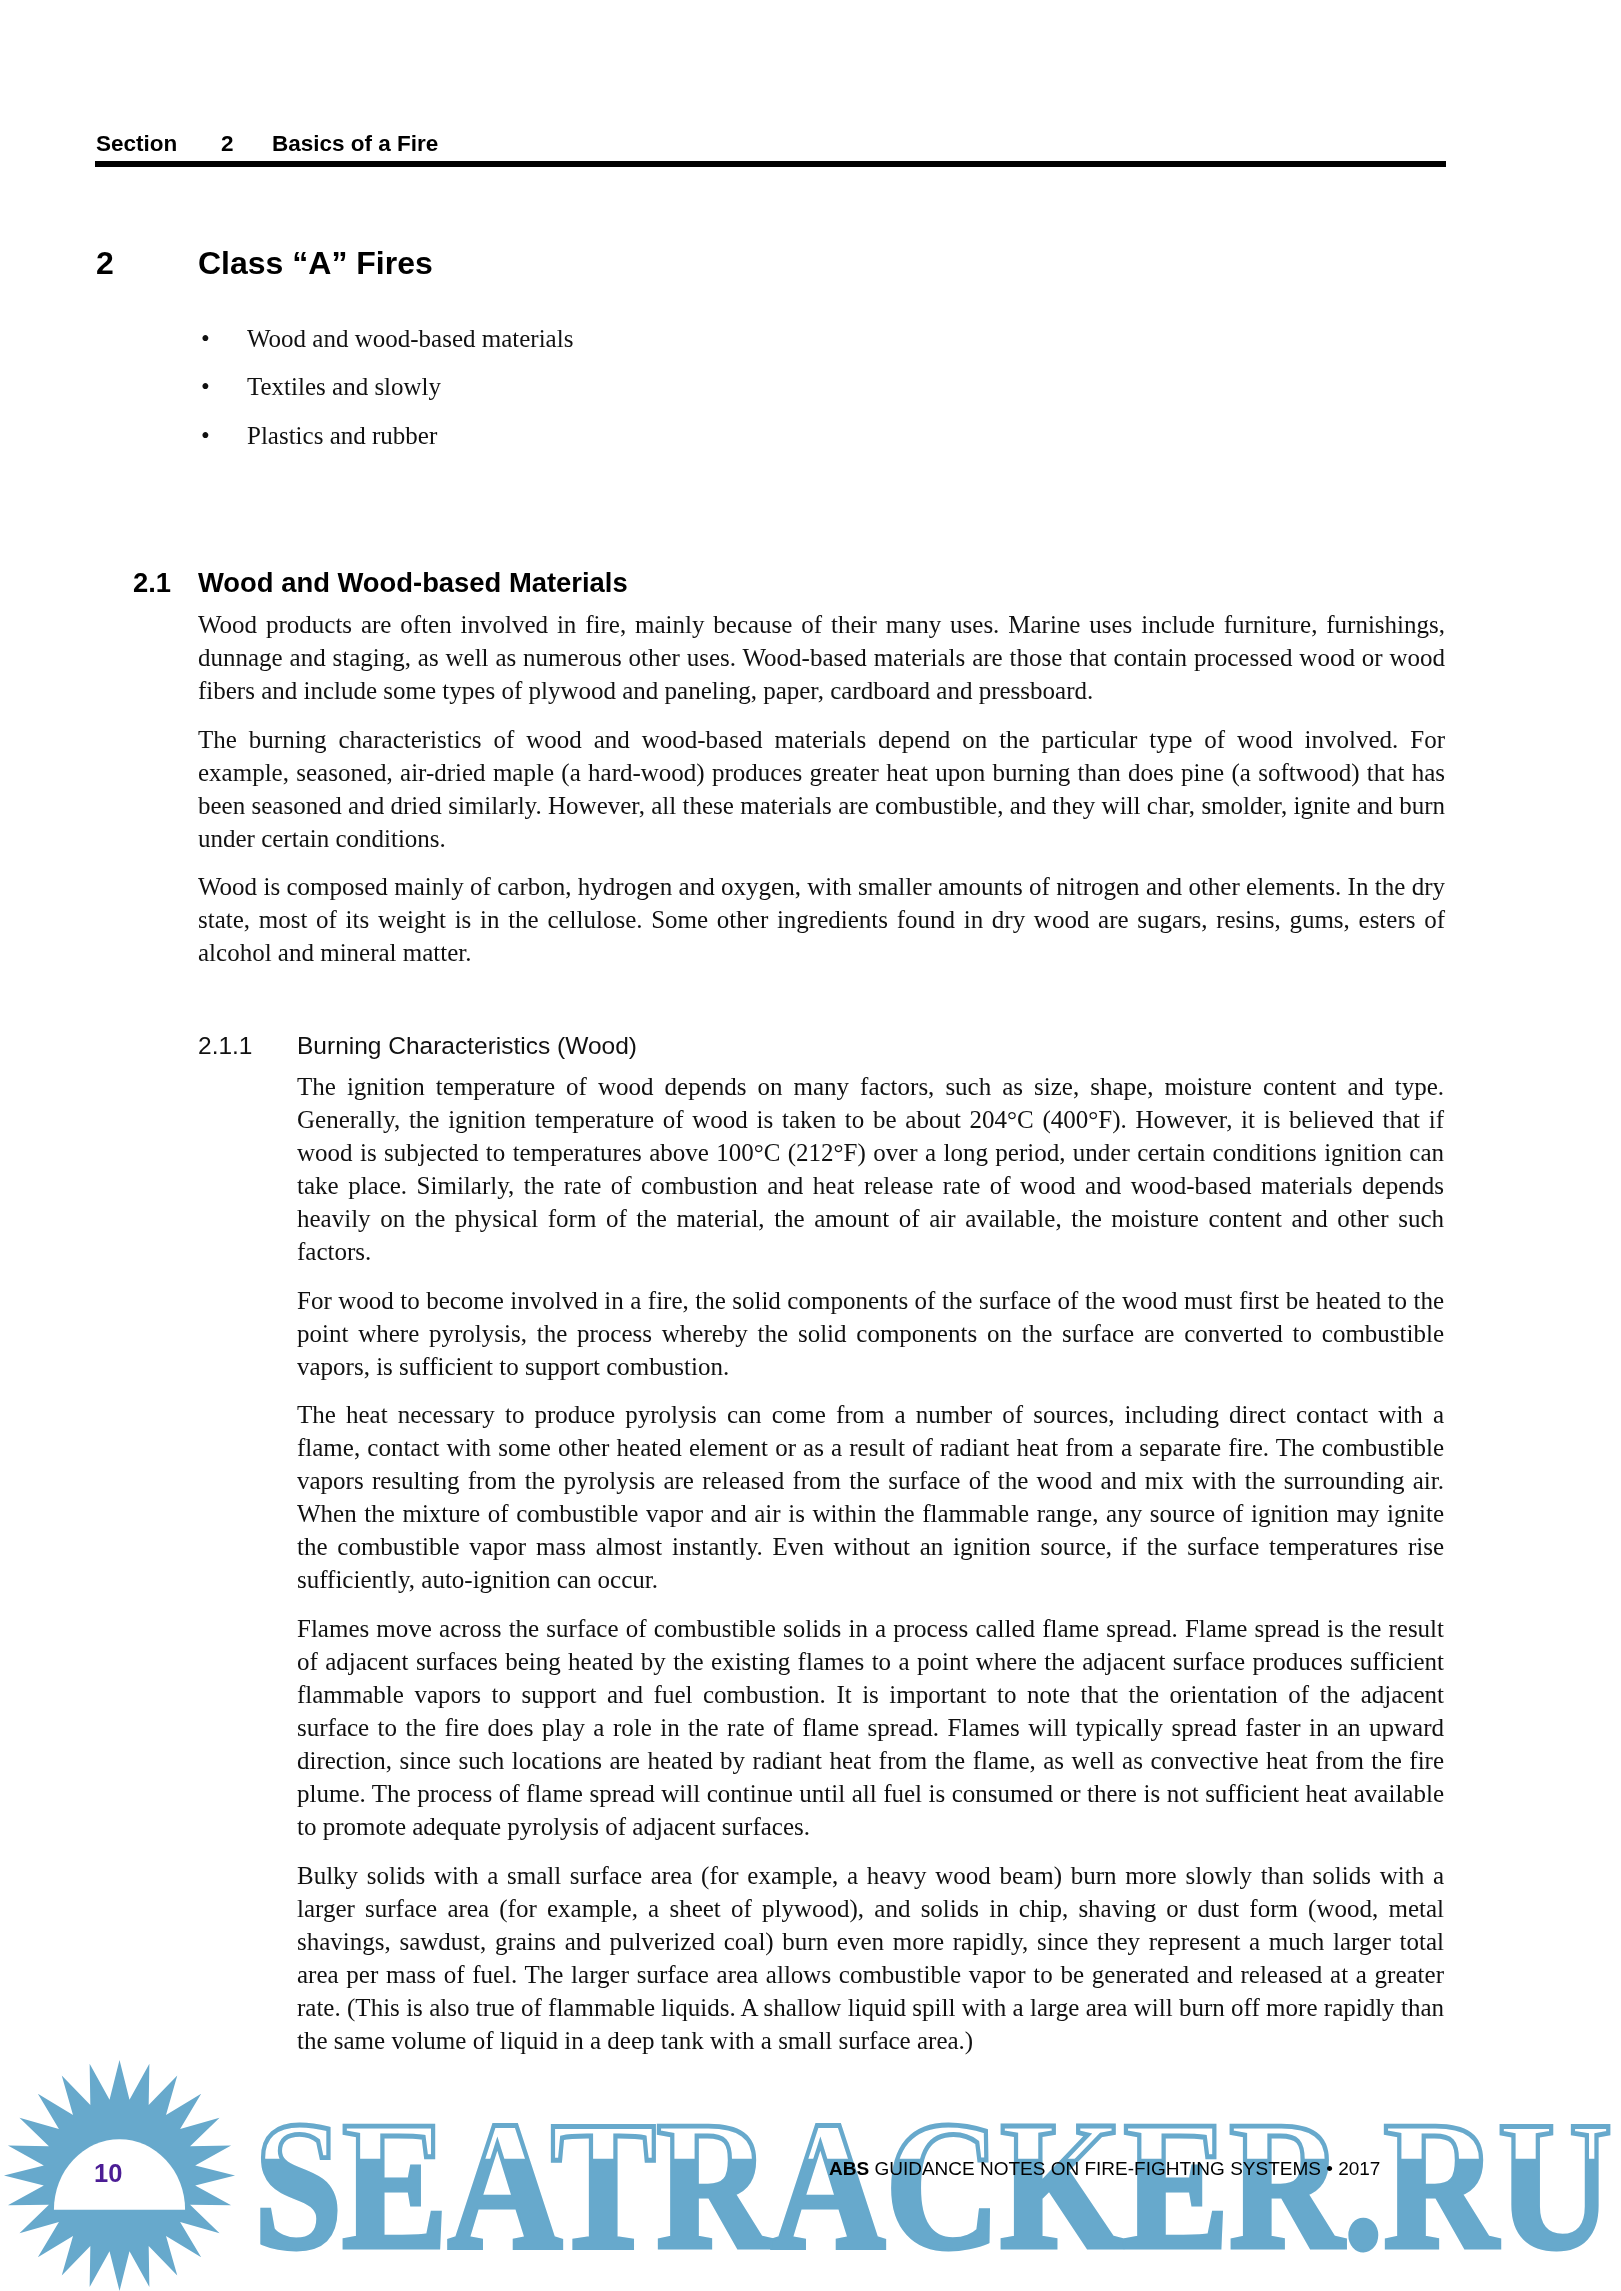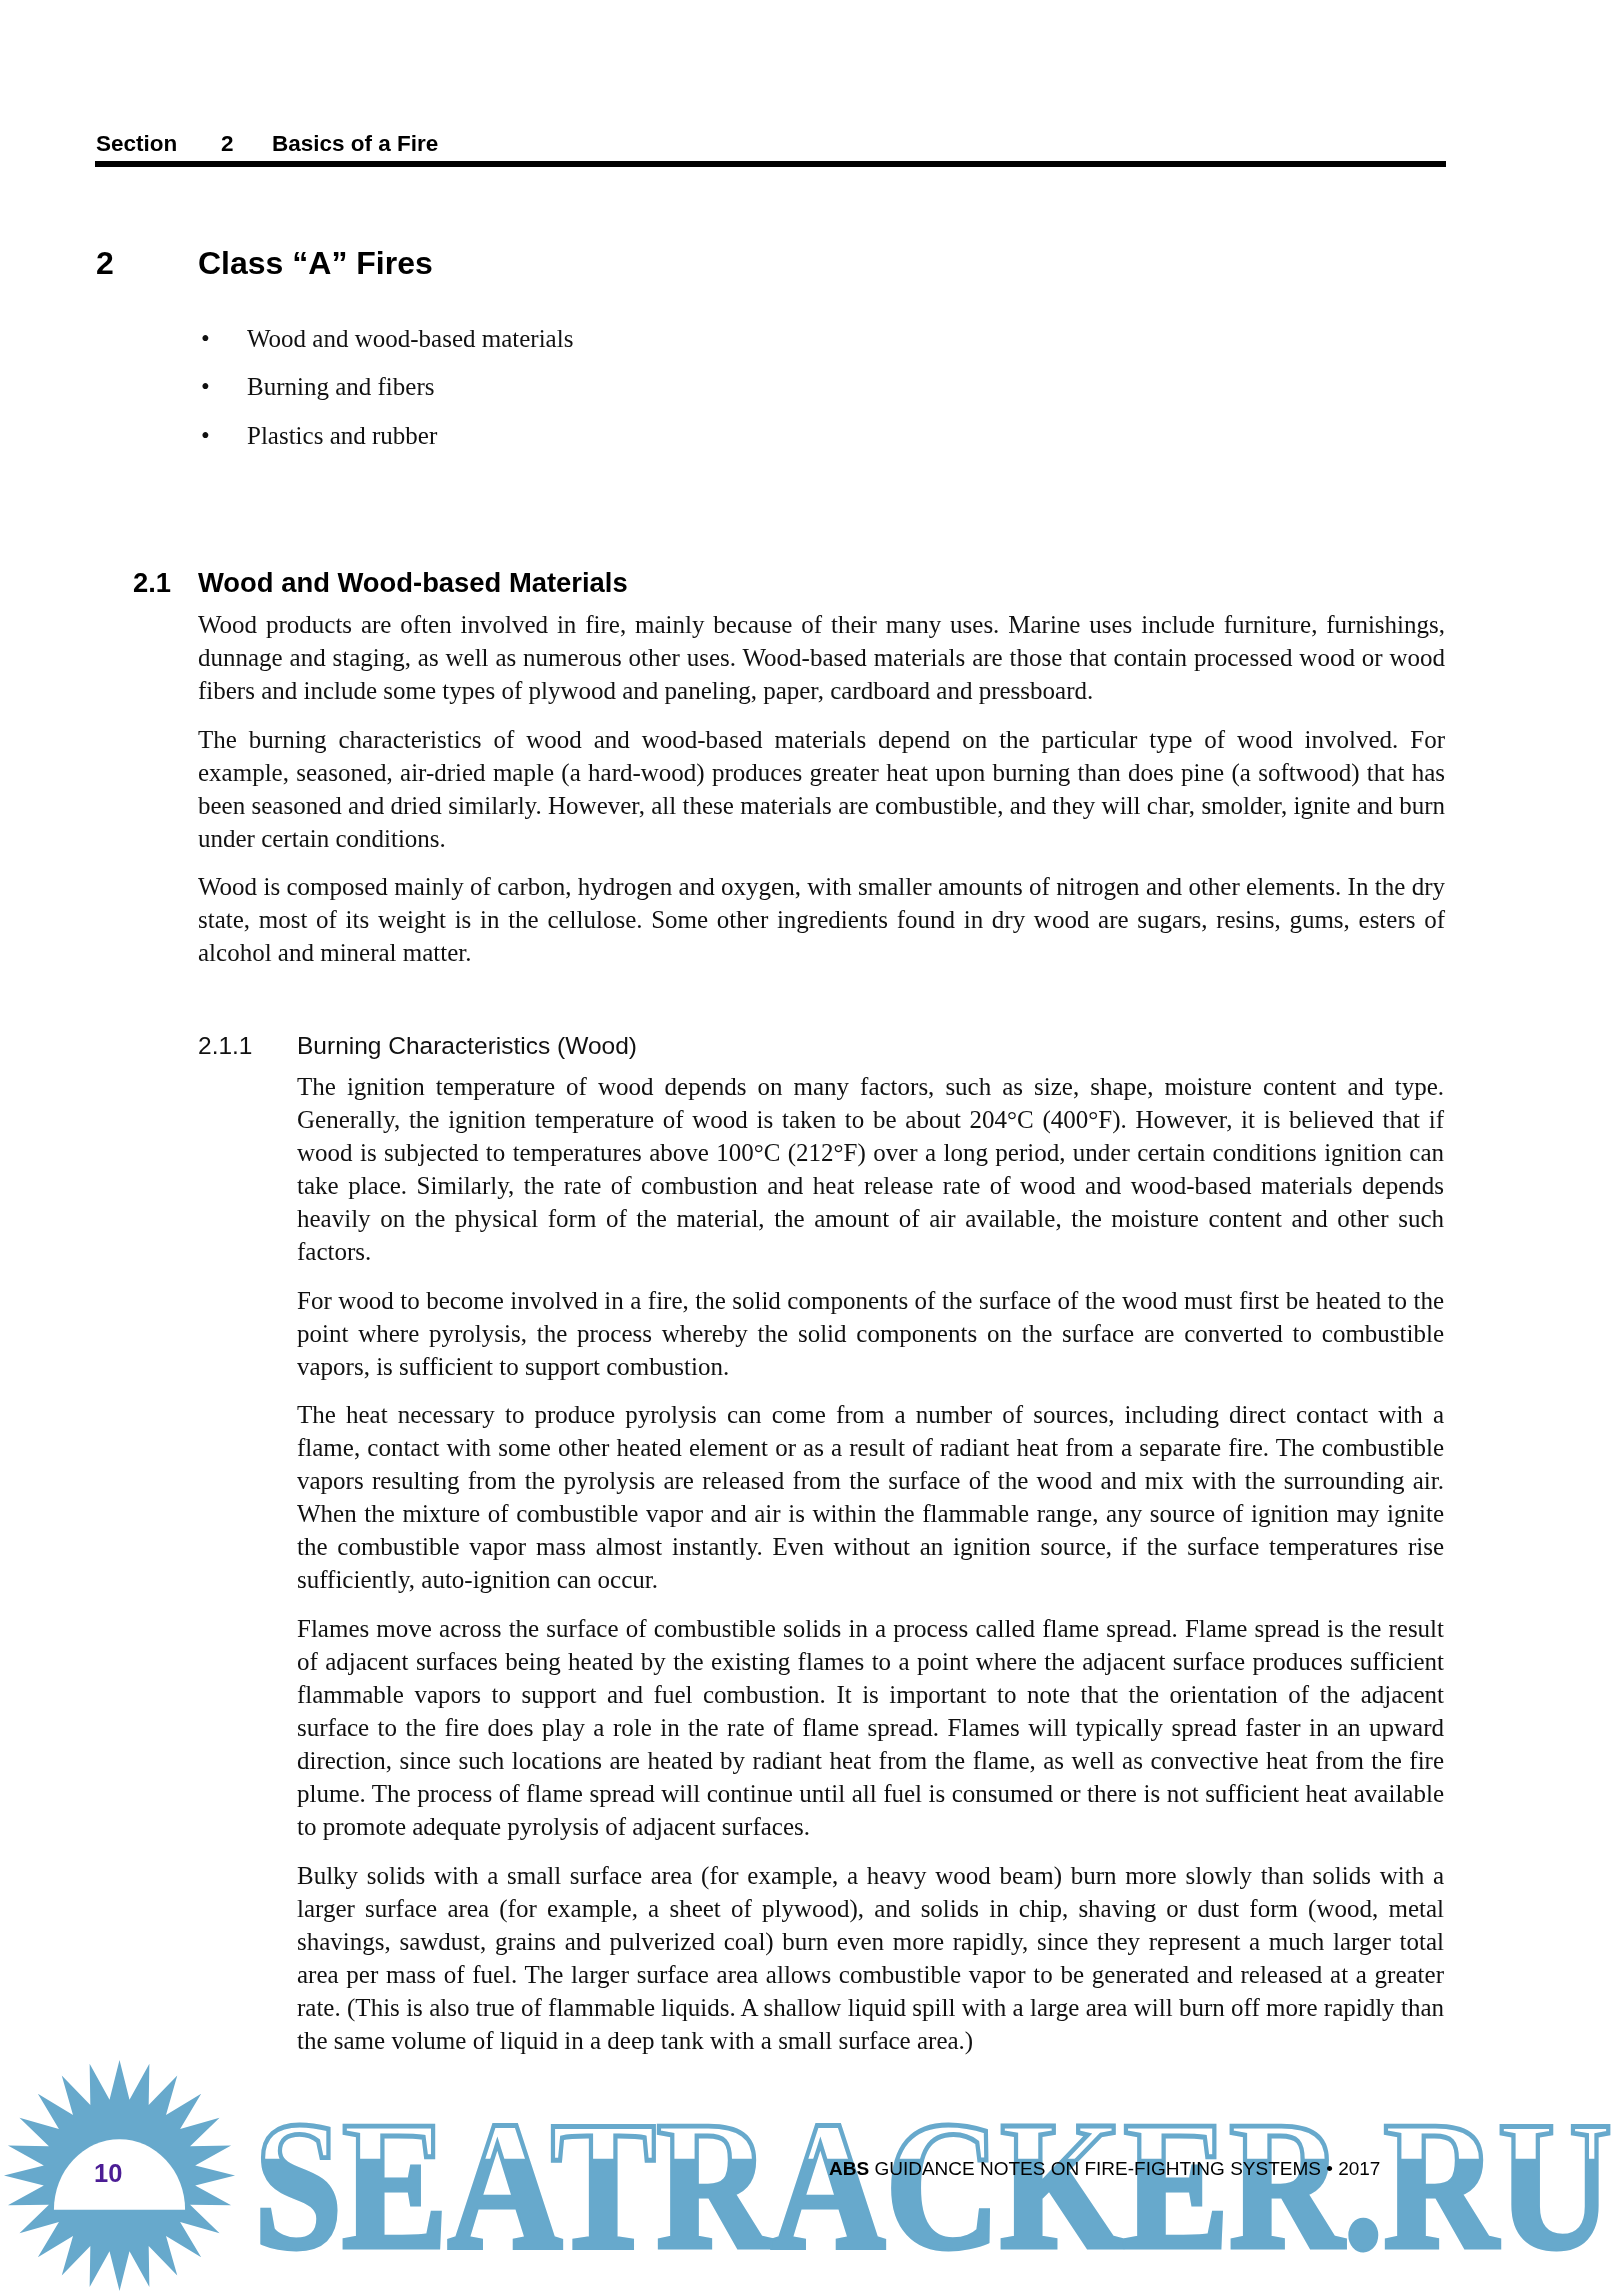--- a/index.html
+++ b/index.html
@@ -80,21 +80,21 @@
   <div class="header-rule"></div>
 
   <div class="h1">
     <span class="num">2</span>
     <span class="title">Class “A” Fires</span>
   </div>
 
   <div class="block-2">
     <ul class="bullets body-text">
       <li><span class="bullet">•</span><span>Wood and wood-based materials</span></li>
-      <li><span class="bullet">•</span><span>Burning and fibers</span></li>
+      <li><span class="bullet">•</span><span>Textiles and slowly</span></li>
       <li><span class="bullet">•</span><span>Plastics and rubber</span></li>
     </ul>
   </div>
 
   <div class="h2">
     <span class="num">2.1</span>
     <span class="title">Wood and Wood-based Materials</span>
   </div>
 
   <div class="block-21">

